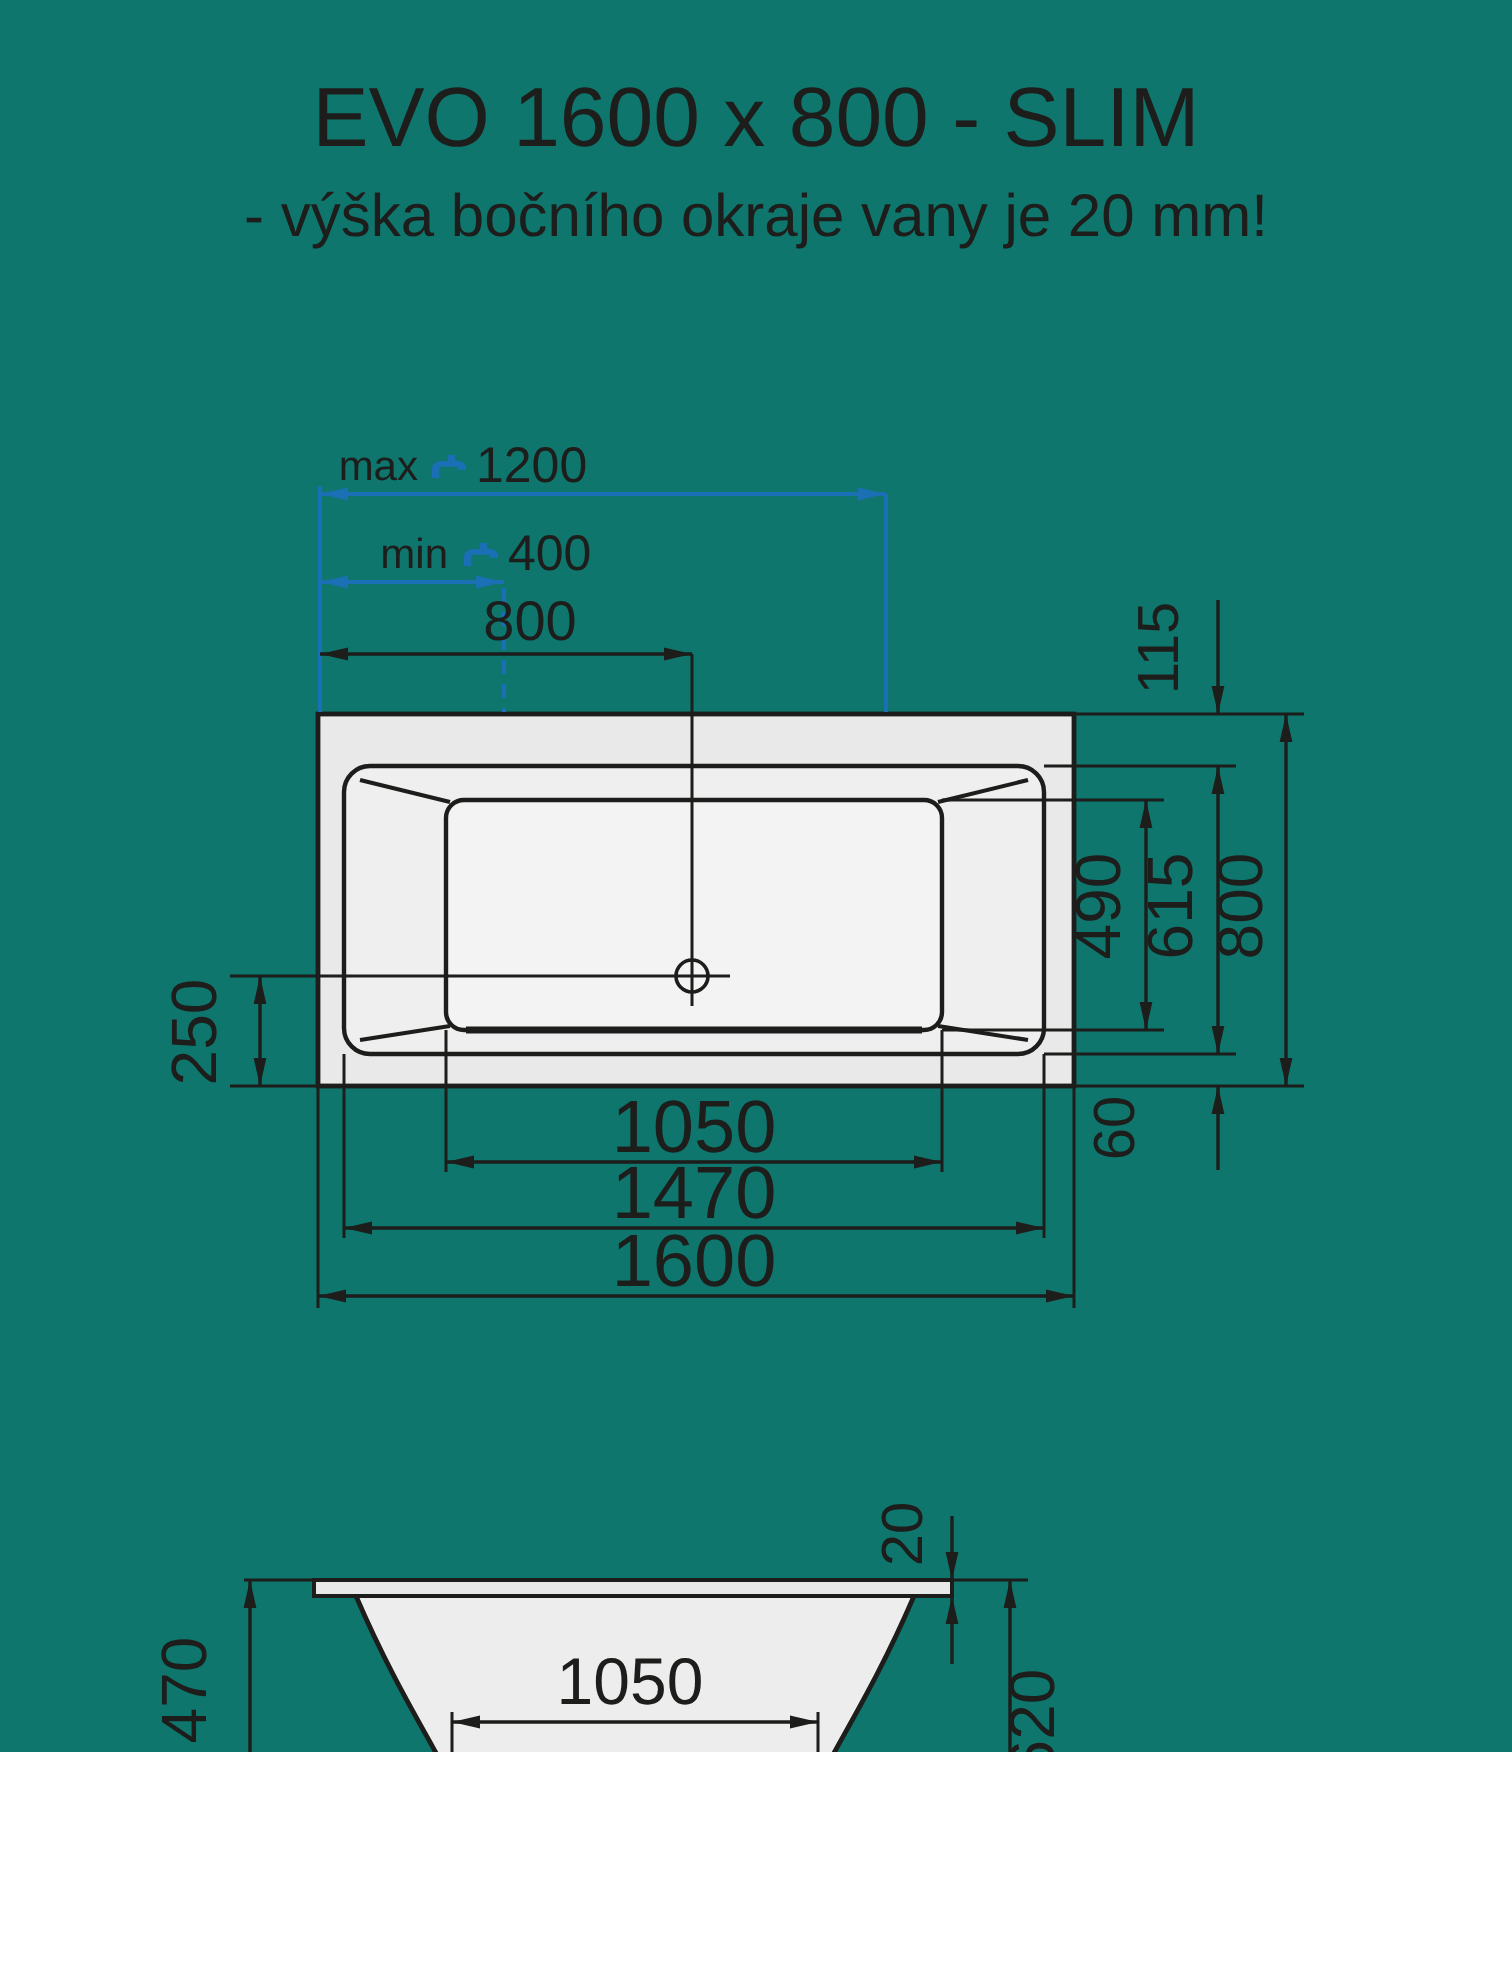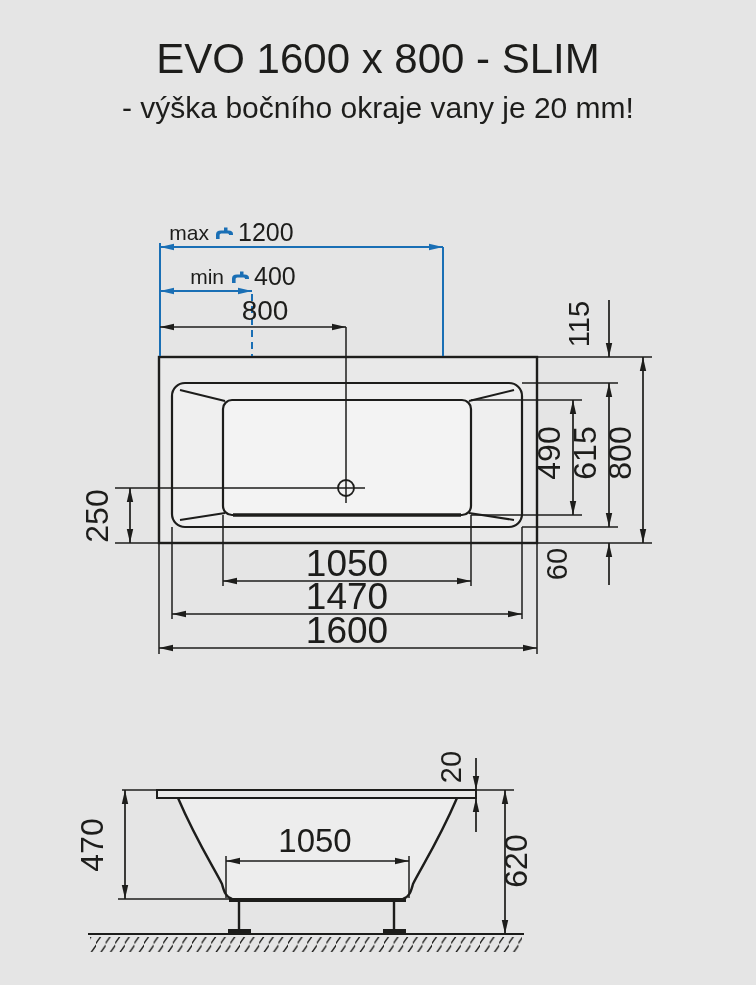--- a/index.html
+++ b/index.html
@@ -1,16 +1,16 @@
 <!DOCTYPE html>
 <html><head>
 <meta charset="utf-8">
 <style>
   html,body{margin:0;padding:0;background:#ffffff;}
-  .page{position:relative;width:756px;height:985px;background:#e5e5e5;overflow:hidden;
+  .page{position:relative;width:756px;height:876px;background:#0f766e;overflow:hidden;
         font-family:"Liberation Sans", sans-serif;}
   svg text{font-family:"Liberation Sans", sans-serif;fill:#1d1d1b;}
   svg .dim{stroke:#1d1d1b;stroke-width:1.7;fill:none;}
   svg .ext{stroke:#1d1d1b;stroke-width:1.5;fill:none;}
   svg .obj{stroke:#1d1d1b;stroke-width:2.4;fill:none;}
   svg .bdim{stroke-width:2;fill:none;}
 </style>
 </head>
 <body>
 

